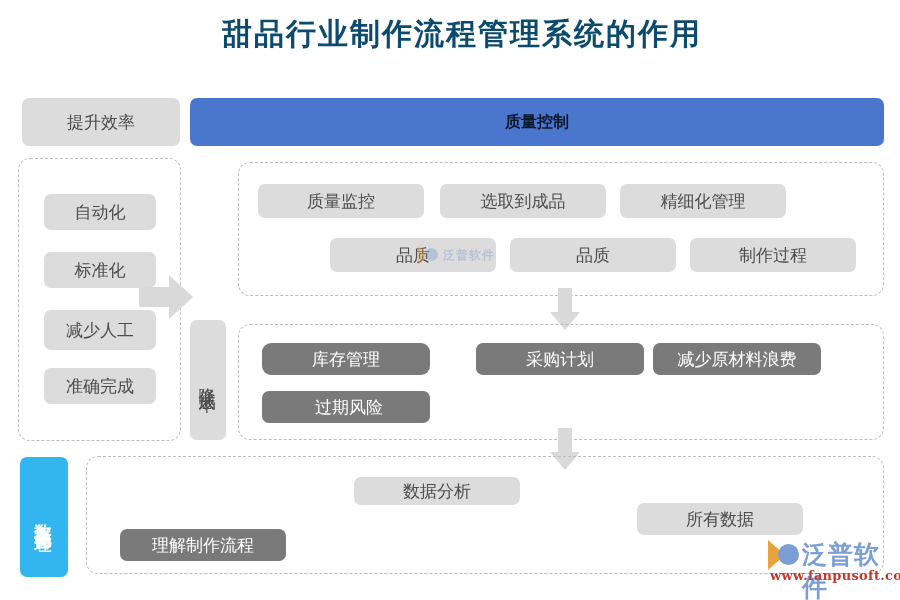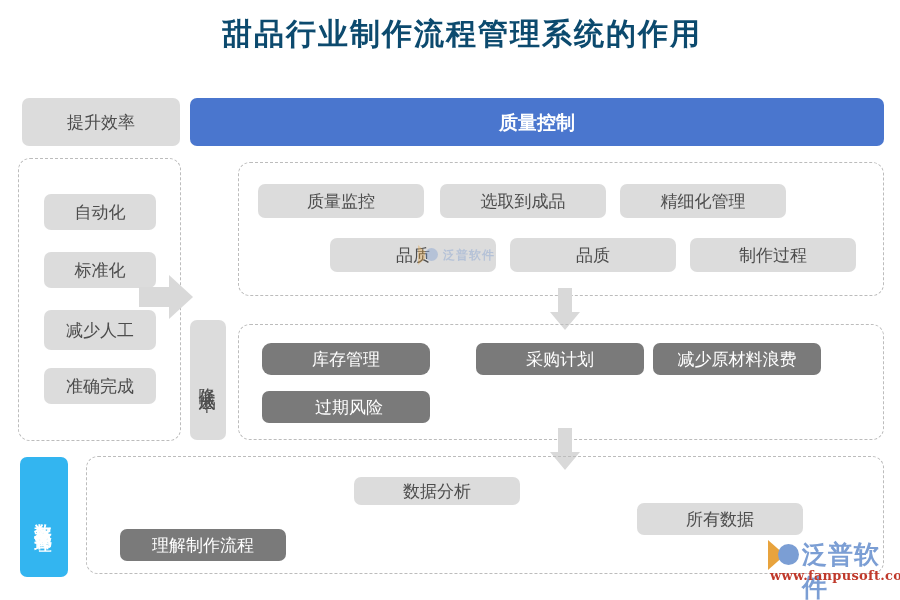--- a/index.html
+++ b/index.html
@@ -29,21 +29,21 @@
     display:flex;align-items:center;justify-content:center;
     border-radius:7px;
     box-sizing:border-box;
     font-size:17px;
     line-height:1;
     white-space:nowrap;
     font-family:"DejaVu Serif","Liberation Serif",serif;
   }
   .pill.light{background:#dcdcdc;color:#4d4d4d;}
   .pill.dark{background:#7a7a7a;color:#ffffff;}
-  .pill.blue{background:#4a76ce;color:#ffffff;font-weight:bold;font-size:19px;}
+  .pill.blue{background:#4a76ce;color:#0f172a;font-weight:bold;font-size:16px;}
 
   
   .dashed{
     position:absolute;
     border:1px dashed #bcbcbc;
     border-radius:12px;
     box-sizing:border-box;
     background:transparent;
   }
 

